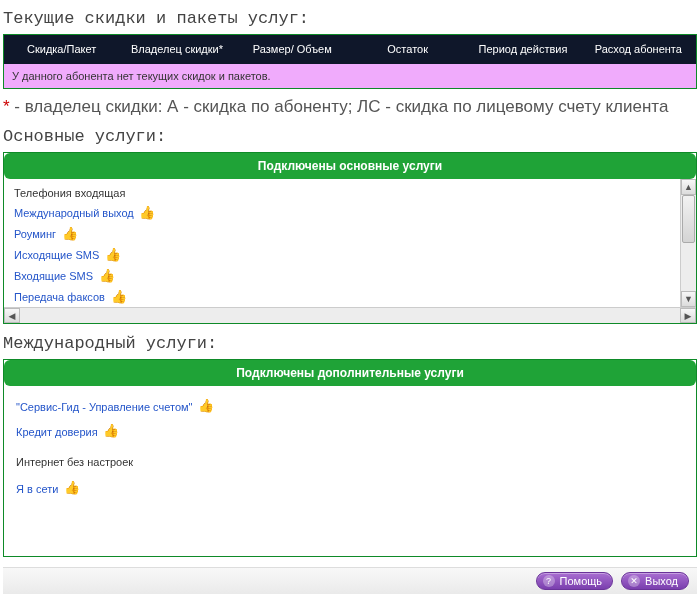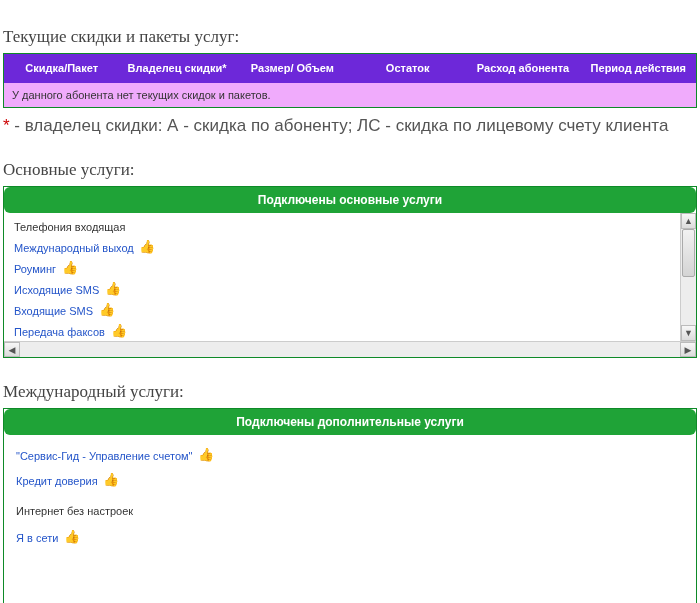--- a/index.html
+++ b/index.html
@@ -6,37 +6,36 @@
   body {
     margin: 0;
     padding: 3px;
     font-family: Verdana, Arial, sans-serif;
     font-size: 12px;
     color: #333;
     background: #fff;
     width: 700px;
   }
   h2.section-title {
-    font-family: Liberation Serif, serif;
+    font-family: Liberation Mono, monospace;
     font-size: 17px;
     font-weight: normal;
     color: #444;
-    margin: 24px 0 6px 0;
+    margin: 6px 0 6px 0;
   }
   .panel {
     border: 1px solid #0e8a28;
     margin-bottom: 8px;
   }
   .discounts-header {
     display: flex;
-    background: #6d28d9;
+    background: #0f172a;
     color: #fff;
-    font-weight: bold;
-    font-size: 11px;
-    justify-content: flex-end;
+    font-weight: normal;
+    font-size: 11px;
   }
   .discounts-header > div {
     flex: 1 1 0;
     padding: 8px 6px;
     text-align: center;
     line-height: 1.2;
   }
   .discounts-body {
     padding: 6px 8px;
     font-size: 11px;
@@ -67,21 +66,21 @@
   .svc-body {
     background: #fff;
     padding: 4px 0;
     height: 128px;
     overflow: hidden;
   }
   .svc-row {
     padding: 4px 10px;
     font-size: 11px;
     display: flex;
-    align-items: center;
+    align-items: flex-start;
     gap: 6px;
   }
   .svc-row.static { color: #333; }
   .svc-link {
     color: #2455c9;
     cursor: pointer;
   }
   .thumb-icon {
     color: #2fae3f;
     font-size: 13px;
@@ -179,22 +178,22 @@
 </head>
 <body>
 
 <h2 class="section-title">Текущие скидки и пакеты услуг:</h2>
 <div class="panel">
   <div class="discounts-header">
     <div>Скидка/Пакет</div>
     <div>Владелец скидки*</div>
     <div>Размер/ Объем</div>
     <div>Остаток</div>
+    <div>Период действия</div>
     <div>Расход абонента</div>
-    <div>Период действия</div>
   </div>
   <div class="discounts-body">У данного абонента нет текущих скидок и пакетов.</div>
 </div>
 <div class="footnote">
   <span class="star">*</span><span> - владелец скидки: А - скидка по абоненту; ЛС - скидка по лицевому счету клиента</span>
 </div>
 
 <h2 class="section-title">Основные услуги:</h2>
 <div class="svc-panel">
   <div class="svc-header">Подключены основные услуги</div>

